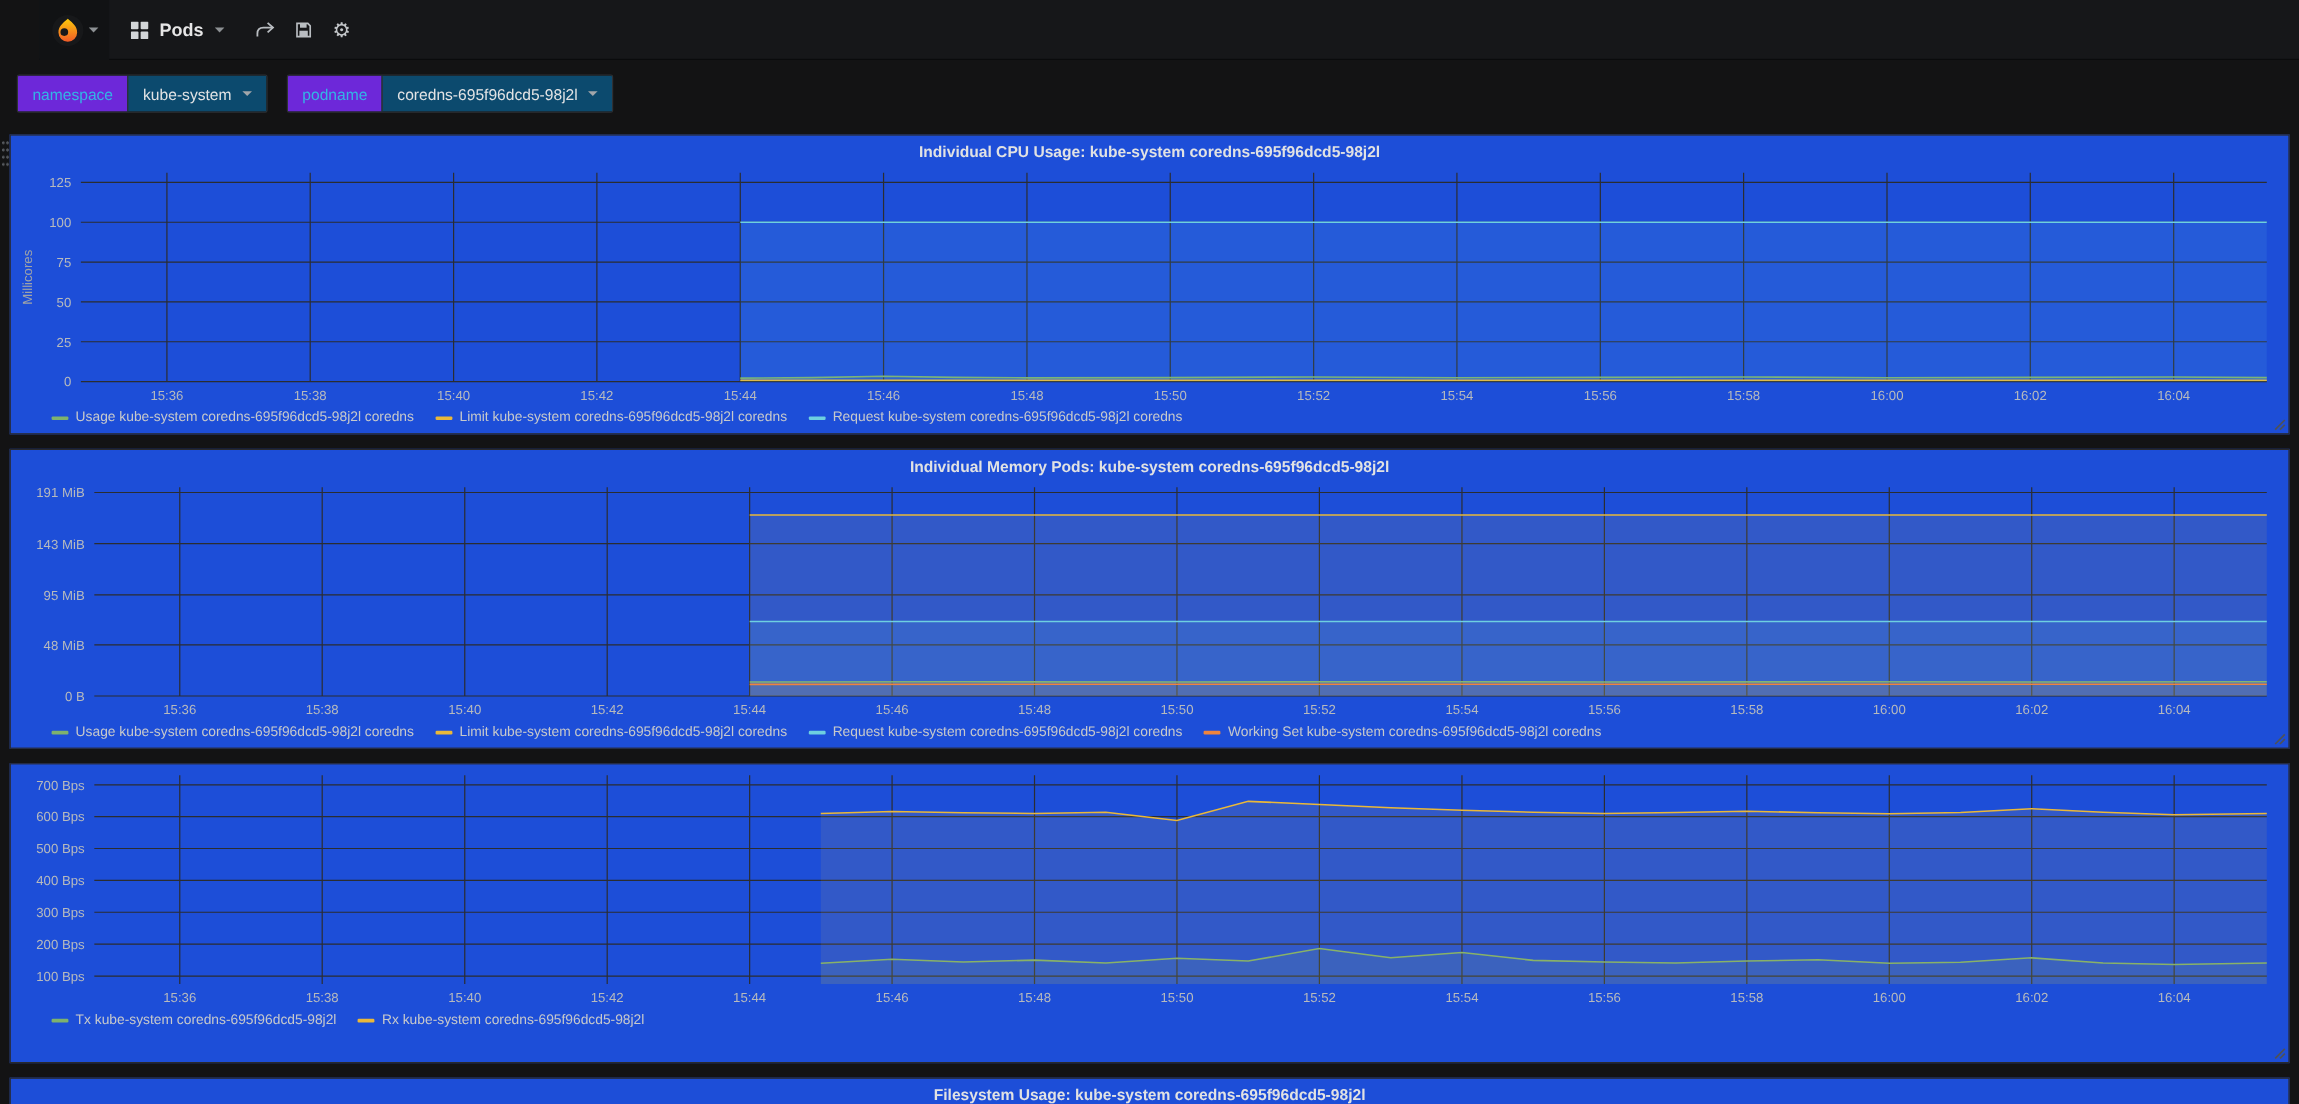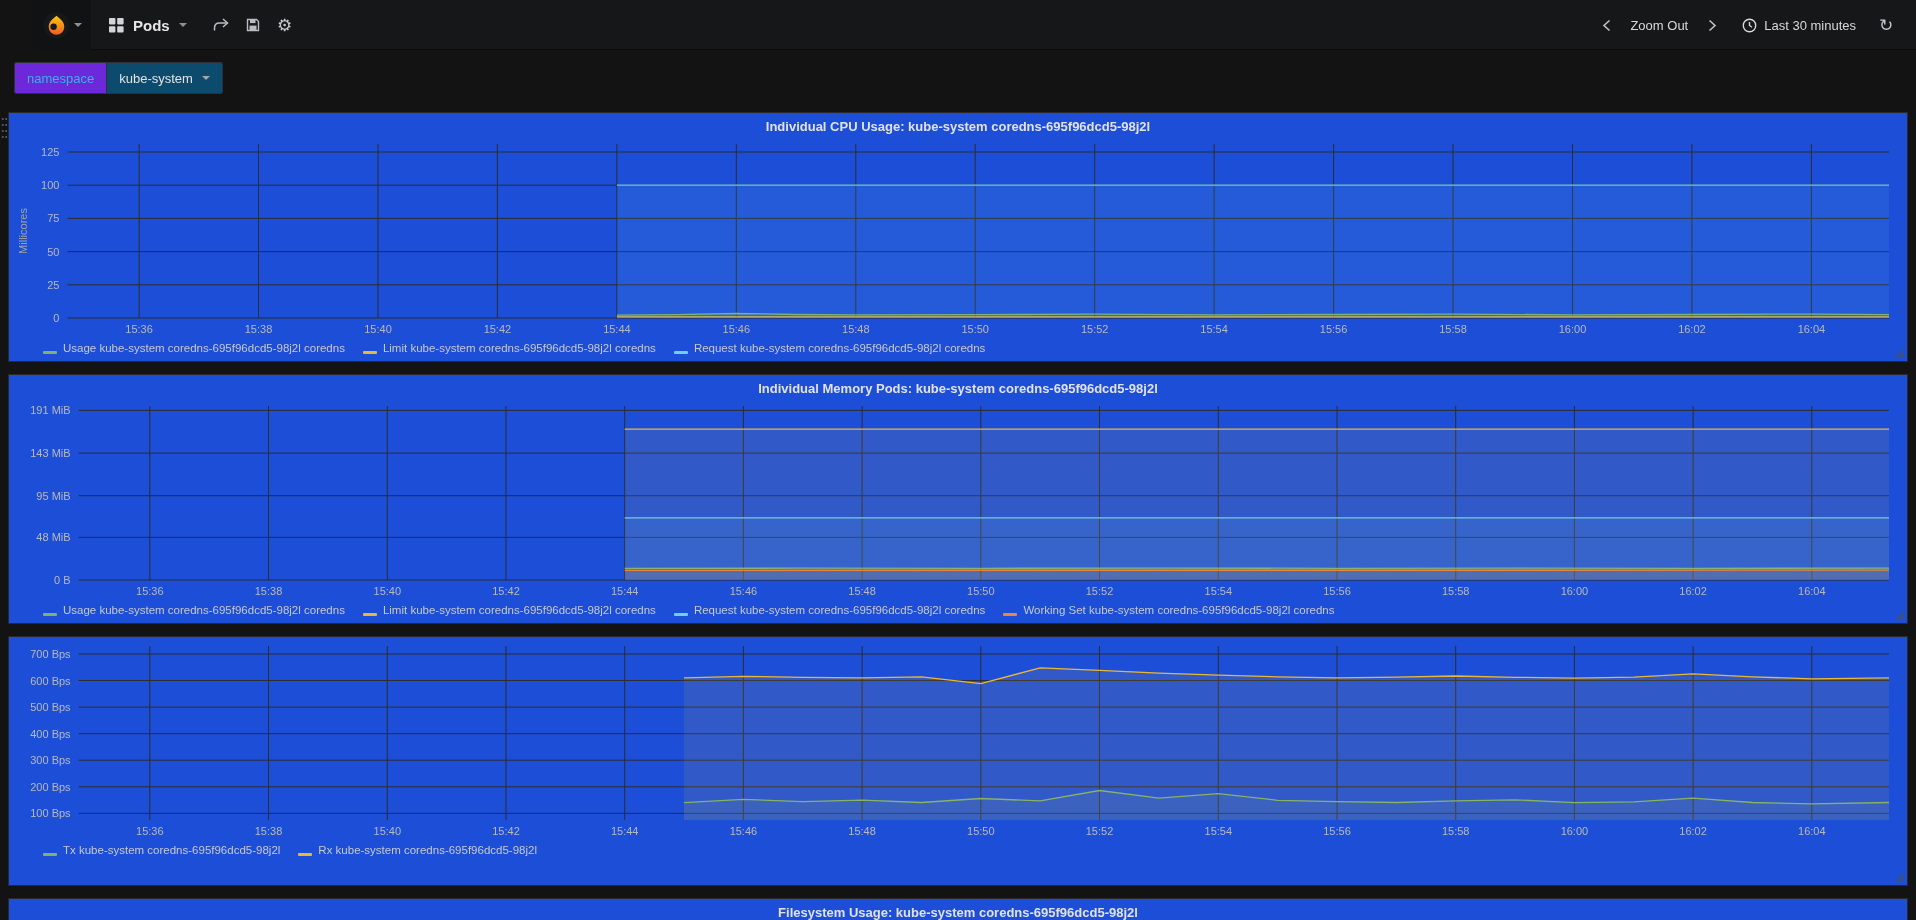--- a/index.html
+++ b/index.html
@@ -40,21 +40,21 @@
   .grip { position:absolute; left:1px; top:10px; width:7px; height:24px;
           background:radial-gradient(circle, #54575c 1px, transparent 1.4px); background-size:3.5px 6px; }
   .panel { background:#1d4ed8; border:1px solid #28292d; position:relative;
            height:250px; padding:3px 6px; }
   .panel-title { text-align:center; font-weight:bold; font-size:13px; color:#e1e2e3;
                  height:22px; line-height:22px; white-space:nowrap; overflow:hidden; cursor:pointer; }
   svg.chart { width:100%; height:200px; display:block; }
   svg text { font-family:"Liberation Sans", sans-serif; }
   .legend { display:flex; gap:18px; padding-left:28px; align-items:center; height:20px;
             font-size:11.5px; color:#c7c9cb; white-space:nowrap; overflow:hidden; }
-  .legend-item { display:inline-flex; align-items:flex-end; cursor:pointer; }
+  .legend-item { display:inline-flex; align-items:center; cursor:pointer; }
   .legend-item i { display:inline-block; width:14px; height:3px; border-radius:1px; margin-right:6px; }
   .resize-corner { position:absolute; right:2px; bottom:2px; width:11px; height:11px; cursor:nwse-resize; }
 </style>
 </head>
 <body>
 
 <div class="navbar">
   <div class="logo-btn">
     <svg width="27" height="27" viewBox="0 0 26 26">
       <defs>
@@ -93,50 +93,34 @@
       <rect x="5" y="2.5" width="5.5" height="3.6" fill="#b9bdc1"></rect>
       <rect x="4.5" y="8.6" width="7" height="4.9" fill="#b9bdc1"></rect>
     </svg>
   </div>
   <div class="nav-ic glyph">
     <span>⚙</span>
   </div>
 
   <div class="spacer"></div>
 
-  <div class="nav-right">
-    <div class="nav-ic">
-      <svg width="9" height="13" viewBox="0 0 9 13">
-        <path d="M7.5 1.5 L2 6.5 L7.5 11.5" fill="none" stroke="#c0c3c6" stroke-width="1.6"></path>
-      </svg>
-    </div>
-    <div class="zoom-out">Zoom Out</div>
-    <div class="nav-ic">
-      <svg width="9" height="13" viewBox="0 0 9 13">
-        <path d="M1.5 1.5 L7 6.5 L1.5 11.5" fill="none" stroke="#c0c3c6" stroke-width="1.6"></path>
-      </svg>
-    </div>
-    <div class="time-range">
-      <svg width="15" height="15" viewBox="0 0 14 14">
-        <circle cx="7" cy="7" r="5.8" fill="none" stroke="#d8d9da" stroke-width="1.3"></circle>
-        <path d="M7 3.8 V7 L9.3 8.6" fill="none" stroke="#d8d9da" stroke-width="1.3"></path>
-      </svg>
-      <span>Last 30 minutes</span>
-    </div>
-    <div class="nav-ic glyph">
-      <span>↻</span>
-    </div>
-  </div>
 </div>
 
 <div class="submenu">
   <div class="var-chip">
     <span class="var-label">namespace</span>
     <span class="var-value">
       <span>kube-system</span>
+      <span class="caret"></span>
+    </span>
+  </div>
+  <div class="var-chip">
+    <span class="var-label">podname</span>
+    <span class="var-value">
+      <span>coredns-695f96dcd5-98j2l</span>
       <span class="caret"></span>
     </span>
   </div>
 </div>
 
 <div class="dash">
   <div class="grip"></div>
 
   <div class="panel">
     <div class="panel-title">Individual CPU Usage: kube-system coredns-695f96dcd5-98j2l</div>

